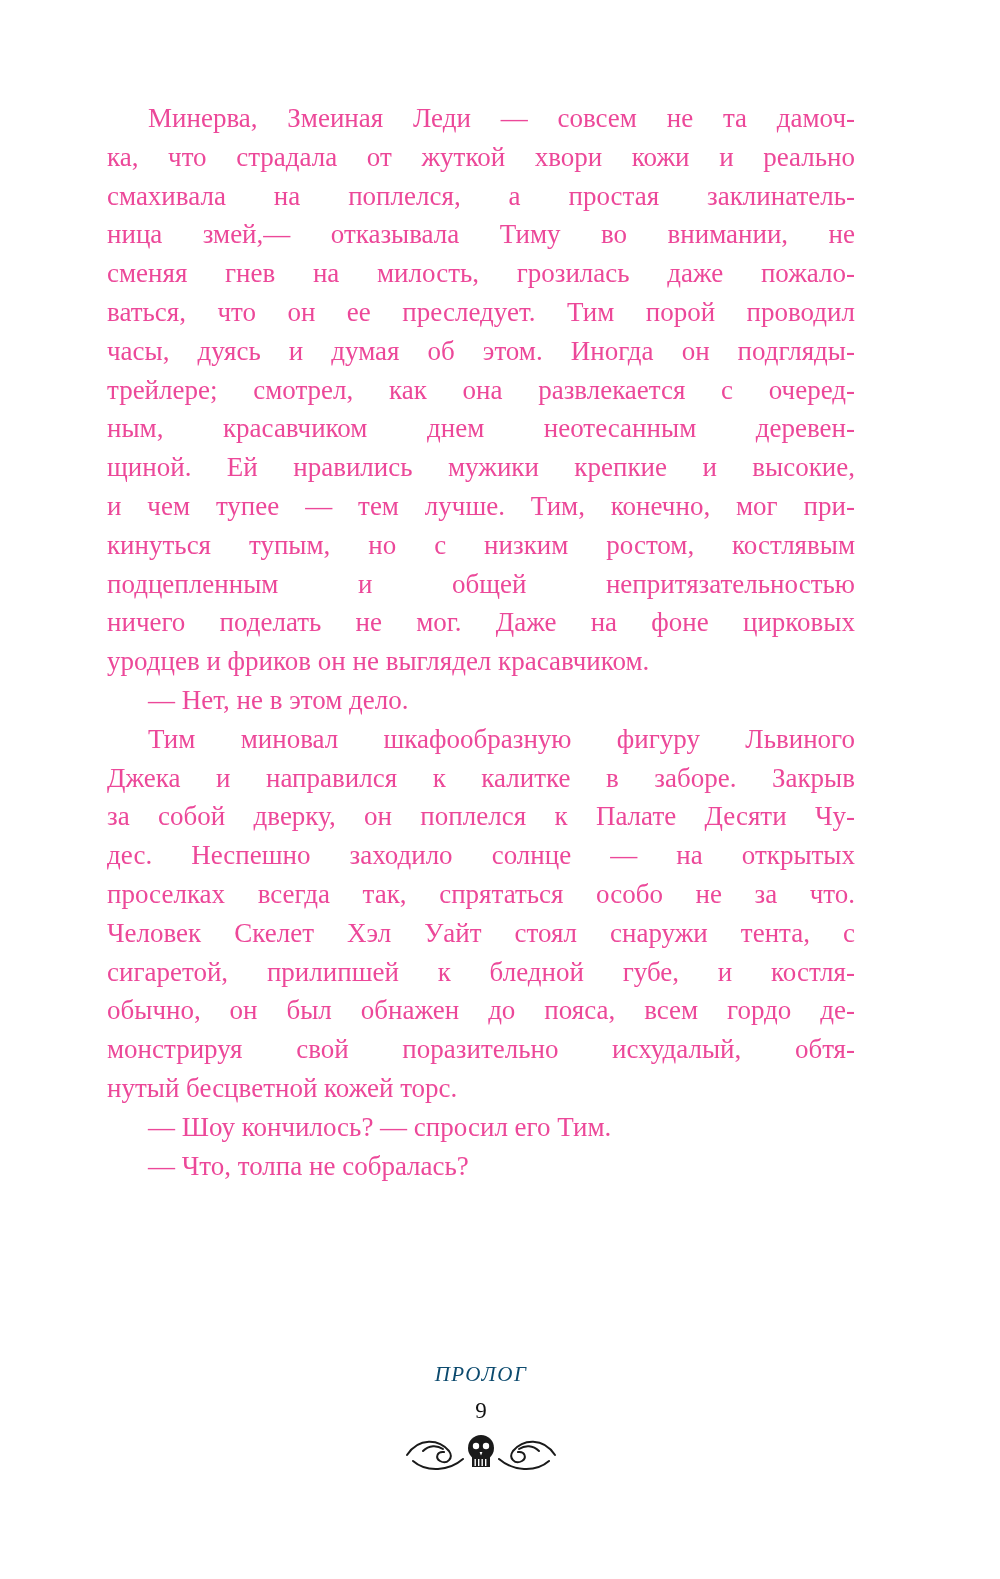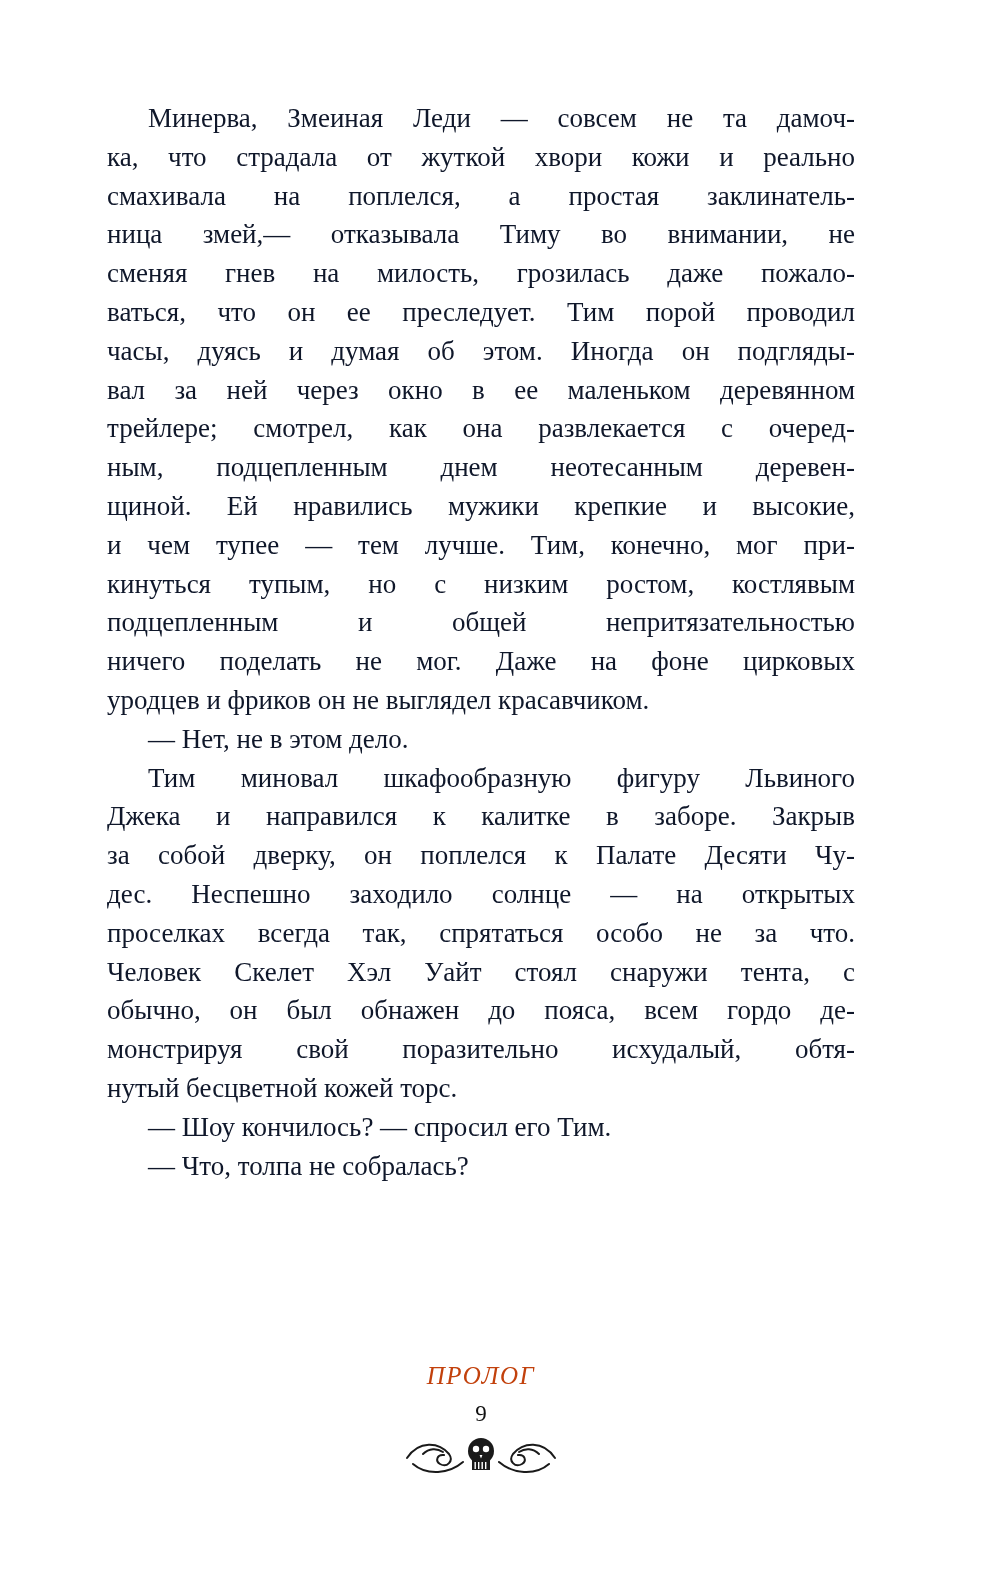--- a/index.html
+++ b/index.html
@@ -20,42 +20,42 @@
     background: #ffffff;
     overflow: hidden;
   }
   .text-block {
     position: absolute;
     left: 107px;
     top: 99px;
     width: 748px;
     font-size: 27px;
     line-height: 38.8px;
-    color: #0f172a;
+    color: #ec4899;
   }
   .para { margin: 0; }
   .line {
     text-align: justify;
     text-align-last: justify;
     white-space: normal;
   }
   .line.last { text-align-last: left; }
   .line.first { text-indent: 41px; }
   .footer {
     position: absolute;
     left: 107px;
     top: 1362px;
     width: 748px;
     text-align: center;
   }
   .section-title {
     font-style: italic;
-    font-size: 25px;
+    font-size: 21px;
     letter-spacing: 1.5px;
-    color: #c2410c;
+    color: #0c4a6e;
   }
   .page-number {
     margin-top: 11px;
     font-size: 23px;
     color: #111111;
   }
   .ornament {
     margin-top: 3px;
     line-height: 0;
   }
@@ -67,40 +67,40 @@
 
   <div class="text-block" id="text-block">
       <div class="para">
         <div class="line first">Минерва, Змеиная Леди — совсем не та дамоч-</div>
         <div class="line">ка, что страдала от жуткой хвори кожи и реально</div>
         <div class="line">смахивала на поплелся, а простая заклинатель-</div>
         <div class="line">ница змей,— отказывала Тиму во внимании, не</div>
         <div class="line">сменяя гнев на милость, грозилась даже пожало-</div>
         <div class="line">ваться, что он ее преследует. Тим порой проводил</div>
         <div class="line">часы, дуясь и думая об этом. Иногда он подгляды-</div>
-        <div class="line">вал за ней через окно в ее маленьком деревянном</div>
         <div class="line">трейлере; смотрел, как она развлекается с очеред-</div>
-        <div class="line">ным, подцепленным днем неотесанным деревен-</div>
+        <div class="line">ным, красавчиком днем неотесанным деревен-</div>
         <div class="line">щиной. Ей нравились мужики крепкие и высокие,</div>
         <div class="line">и чем тупее — тем лучше. Тим, конечно, мог при-</div>
         <div class="line">кинуться тупым, но с низким ростом, костлявым</div>
         <div class="line">подцепленным и общей непритязательностью</div>
         <div class="line">ничего поделать не мог. Даже на фоне цирковых</div>
         <div class="line last">уродцев и фриков он не выглядел красавчиком.</div>
       </div>
       <div class="para">
         <div class="line first last">— Нет, не в этом дело.</div>
       </div>
       <div class="para">
         <div class="line first">Тим миновал шкафообразную фигуру Львиного</div>
         <div class="line">Джека и направился к калитке в заборе. Закрыв</div>
         <div class="line">за собой дверку, он поплелся к Палате Десяти Чу-</div>
         <div class="line">дес. Неспешно заходило солнце — на открытых</div>
         <div class="line">проселках всегда так, спрятаться особо не за что.</div>
         <div class="line">Человек Скелет Хэл Уайт стоял снаружи тента, с</div>
+        <div class="line">сигаретой, прилипшей к бледной губе, и костля-</div>
         <div class="line">обычно, он был обнажен до пояса, всем гордо де-</div>
         <div class="line">монстрируя свой поразительно исхудалый, обтя-</div>
         <div class="line last">нутый бесцветной кожей торс.</div>
       </div>
       <div class="para">
         <div class="line first last">— Шоу кончилось? — спросил его Тим.</div>
       </div>
       <div class="para">
         <div class="line first last">— Что, толпа не собралась?</div>
       </div>

